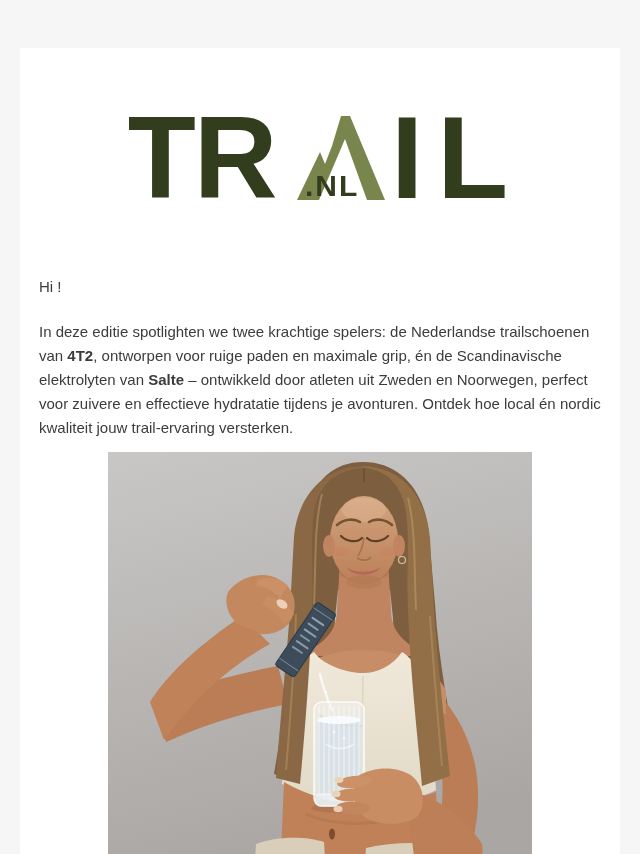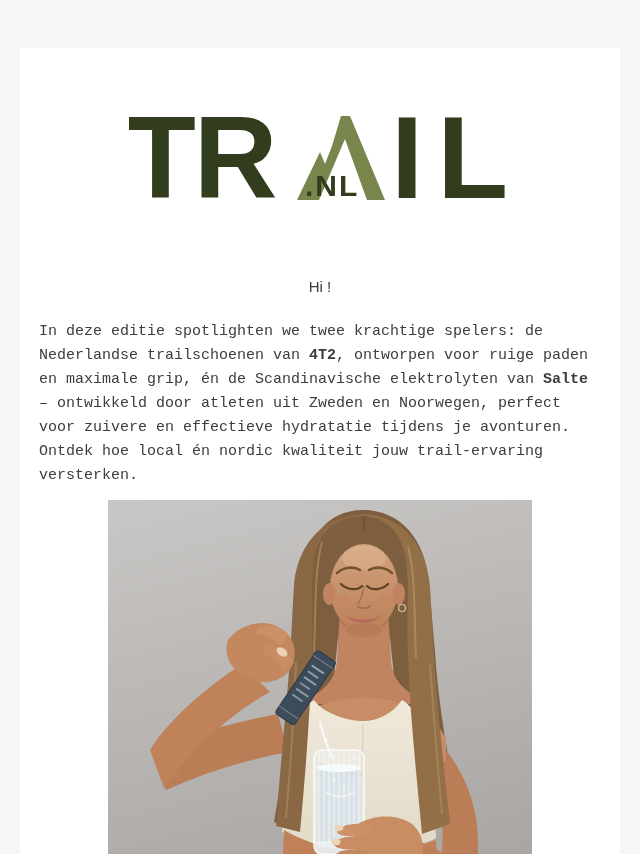--- a/index.html
+++ b/index.html
@@ -18,28 +18,26 @@
   .logo-wrap {
     padding-top:64px;
     text-align:left;
   }
   .logo-wrap svg { display:block; margin:0 auto; }
   .content { padding:0 19px; }
   .greeting {
     margin-top:76px;
     font-size:15px;
     line-height:21px;
-    text-align:center;
   }
   .intro {
     margin-top:23px;
     font-size:15px;
     line-height:24px;
     max-width:562px;
-    font-family:Liberation Mono, monospace;
   }
   .intro .b { font-weight:bold; }
   .photo-wrap {
     margin-top:12px;
     text-align:center;
   }
   .photo-wrap svg { display:block; margin:0 auto; }
 </style>
 </head>
 <body>

